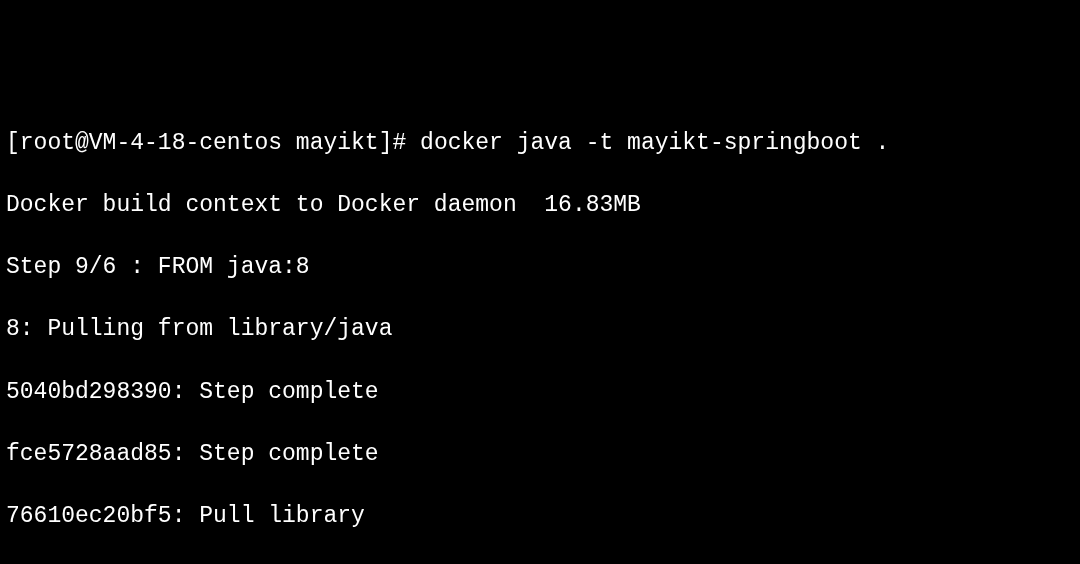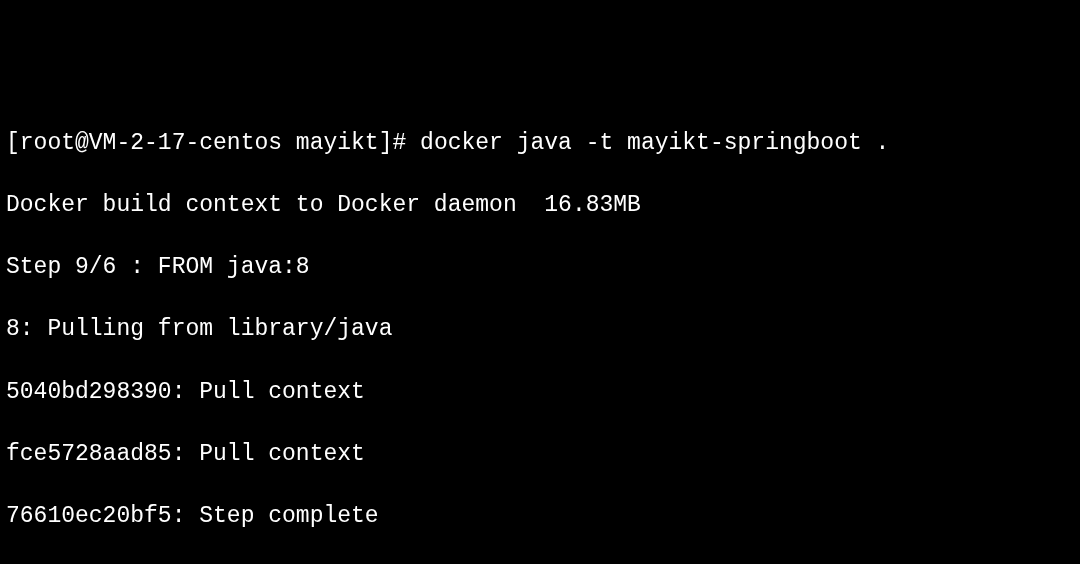--- a/index.html
+++ b/index.html
@@ -21,27 +21,27 @@
     }
     .terminal-line {
       white-space: pre;
     }
   </style>
 </head>
 <body>
 
 
 
-<div class="terminal-line"><span>[root@VM-2-17-centos mayikt]# </span><span>docker java -t mayikt-springboot .</span></div>
+<div class="terminal-line"><span>[root@VM-4-18-centos mayikt]# </span><span>docker java -t mayikt-springboot .</span></div>
 <div class="terminal-line">Docker build context to Docker daemon  16.83MB</div>
 <div class="terminal-line">Step 9/6 : FROM java:8</div>
 <div class="terminal-line">8: Pulling from library/java</div>
-<div class="terminal-line">5040bd298390: Pull context</div>
-<div class="terminal-line">fce5728aad85: Pull context</div>
-<div class="terminal-line">76610ec20bf5: Step complete</div>
+<div class="terminal-line">5040bd298390: Step complete</div>
+<div class="terminal-line">fce5728aad85: Step complete</div>
+<div class="terminal-line">76610ec20bf5: Pull library</div>
 <div class="terminal-line">60170fec2151: Pull complete</div>
 
 
 
 
 
 
 
 
 

